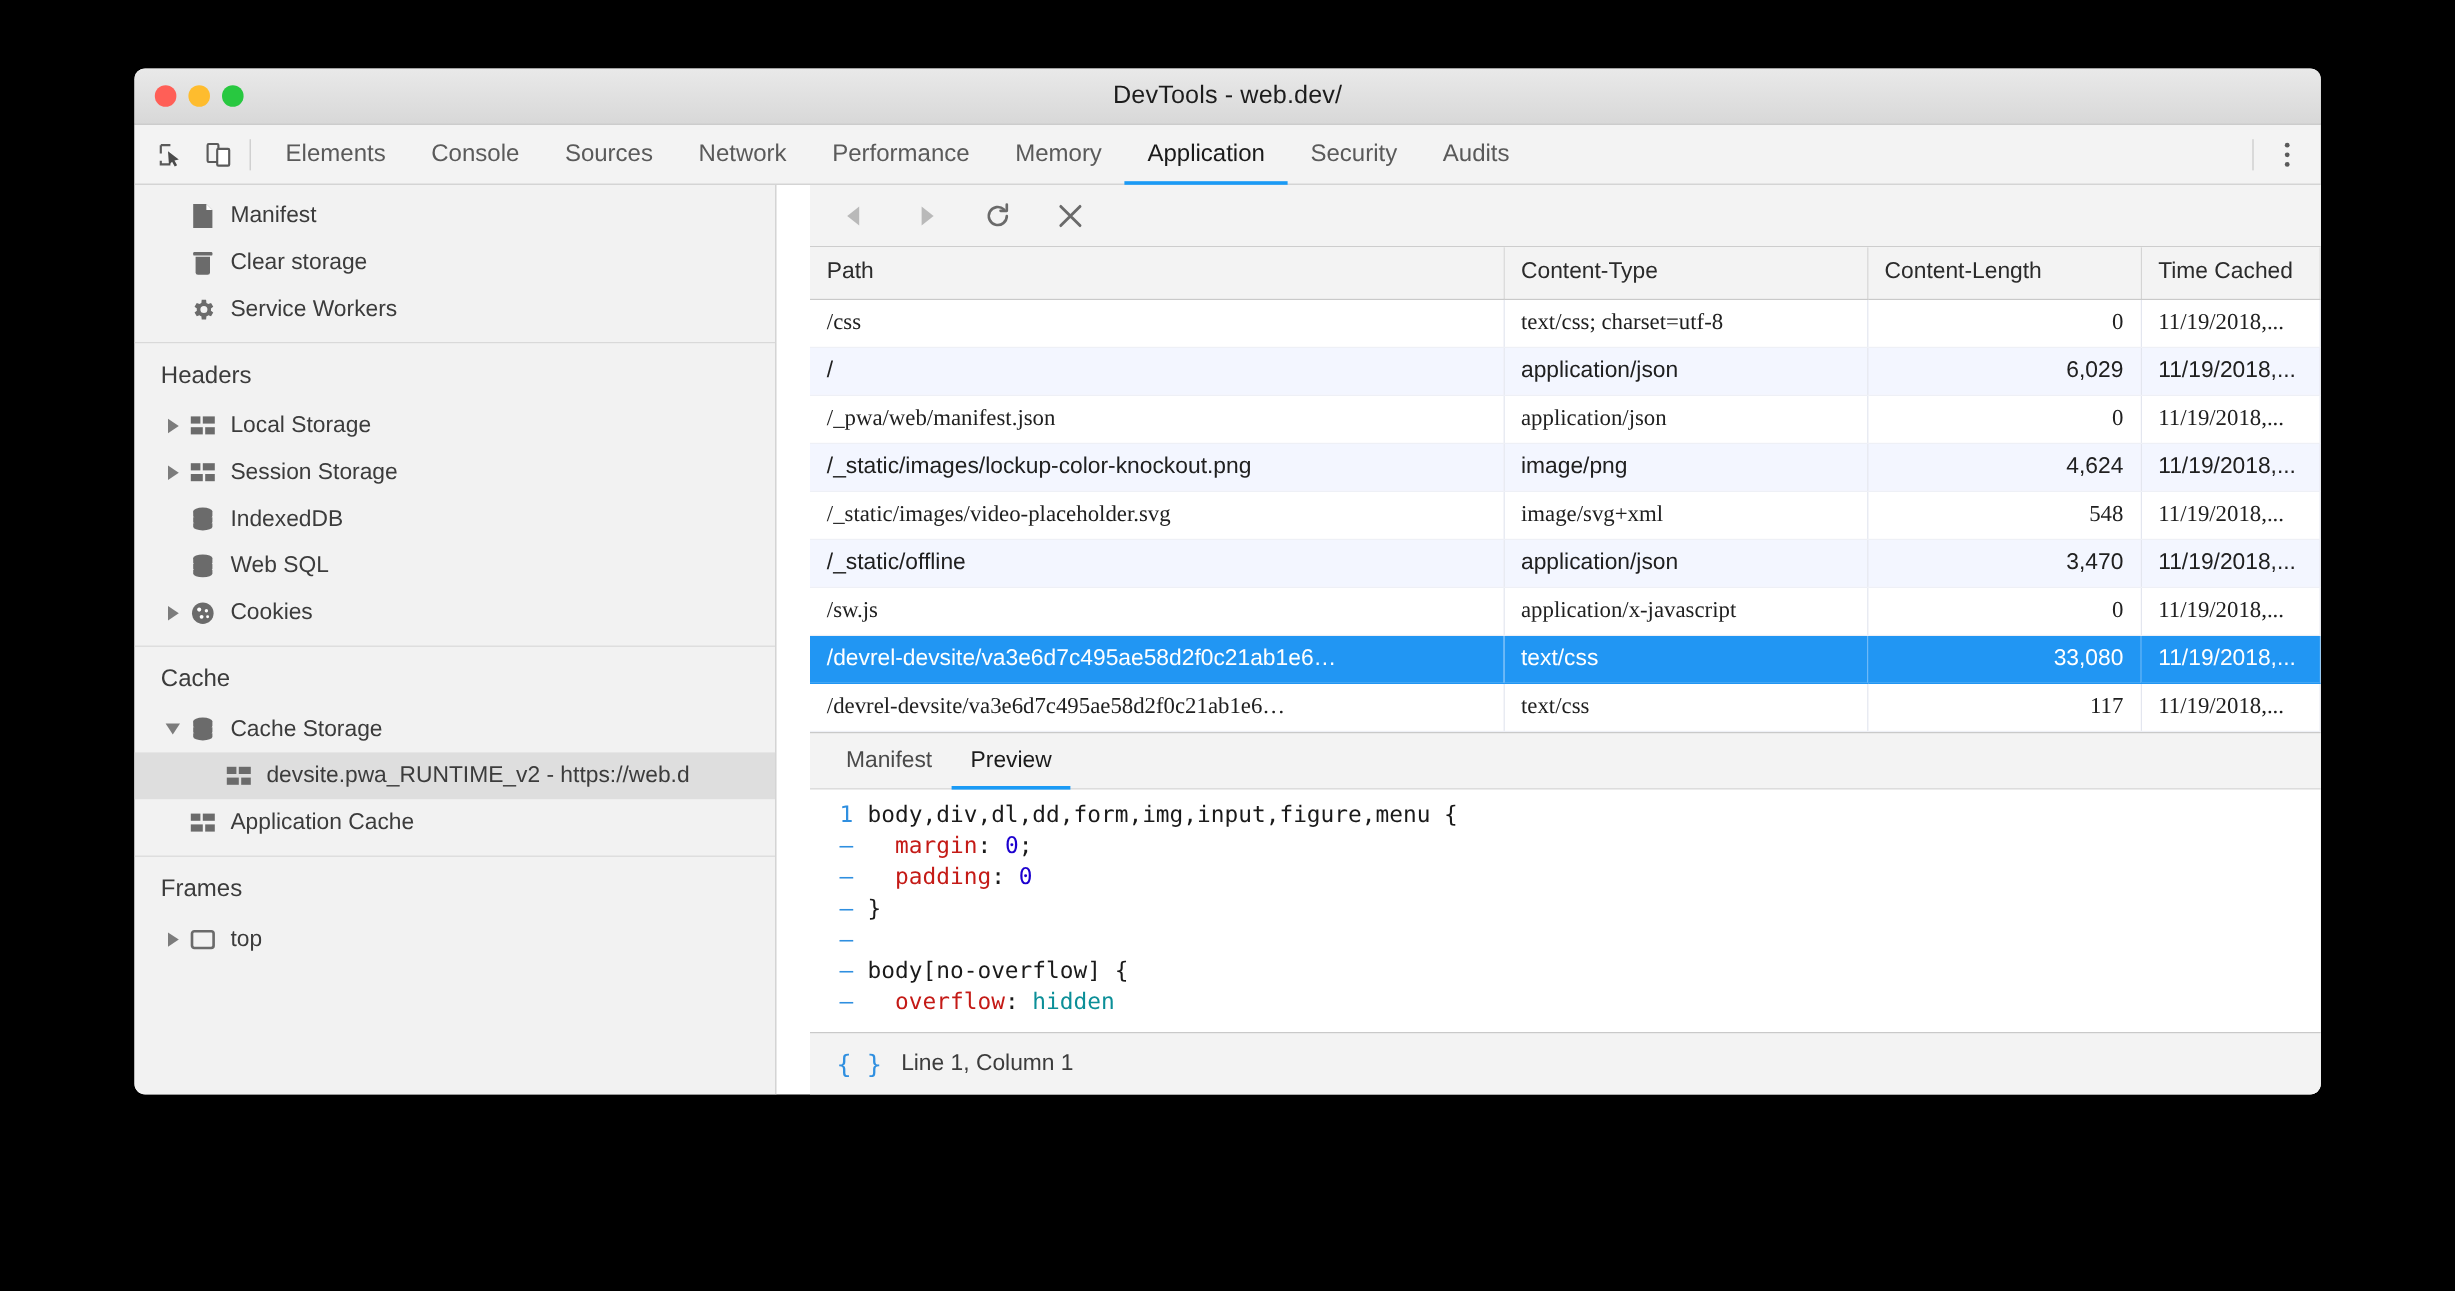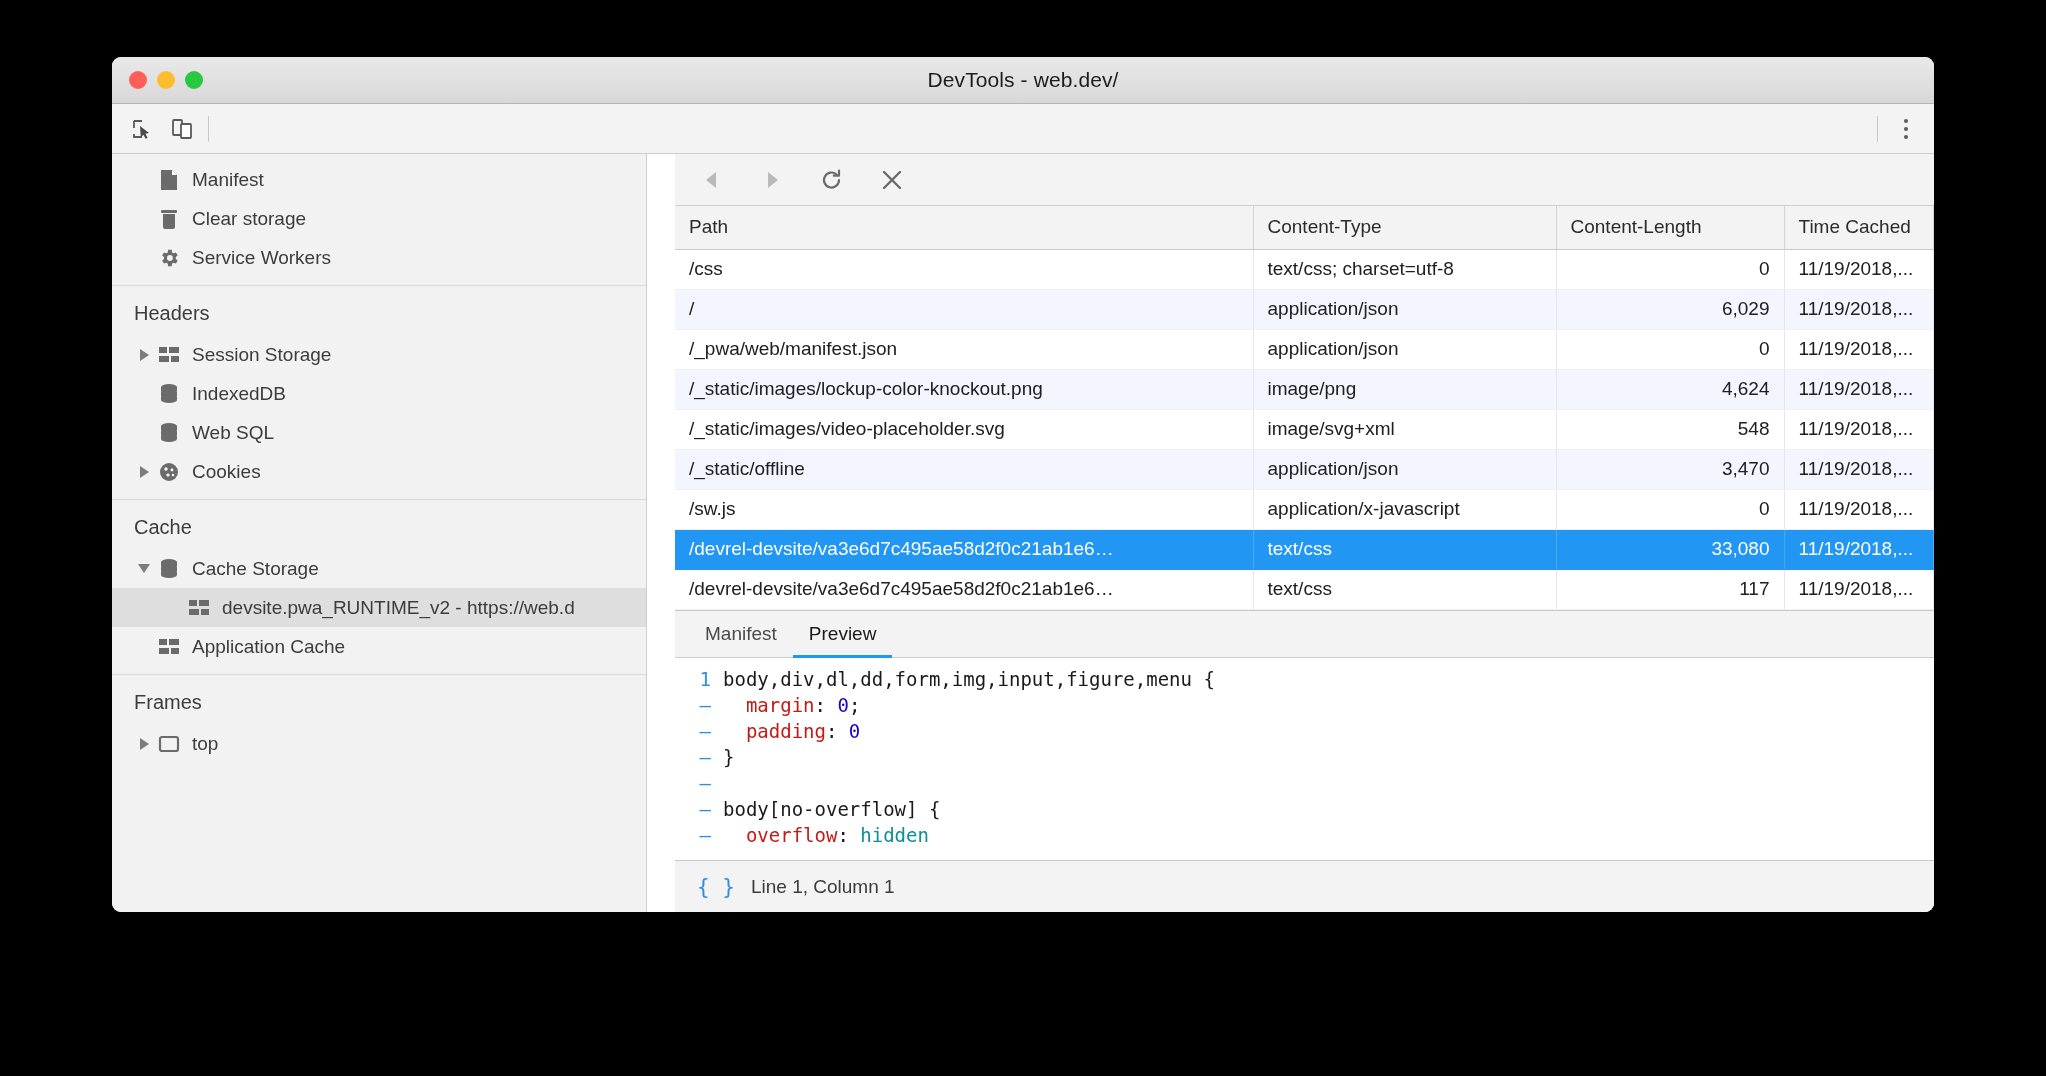--- a/index.html
+++ b/index.html
@@ -188,21 +188,21 @@
   table.cache td {
     height: 40px;
     padding: 0 14px;
     color: #202020;
     border-right: 1px solid #e3e6ef;
     border-bottom: 1px solid #eef0f6;
     white-space: nowrap;
     overflow: hidden;
     text-overflow: ellipsis;
   }
-  table.cache tr.odd td { background: #fff; }
+  table.cache tr.odd td { background: #fff; font-family: Liberation Serif, serif; }
   table.cache tr.even td { background: #f3f6ff; }
   table.cache tr.selected td { background: #2196f3 !important; color: #fff; border-right-color: #4aa8f5; border-bottom-color: #2196f3; }
   td.num { text-align: right; }
   col.c-path { width: 578px; }
   col.c-type { width: 303px; }
   col.c-len  { width: 228px; }
   col.c-time { width: auto; }
 
   
   #preview-tabs {
@@ -287,20 +287,31 @@
         </svg>
       </span>
       <span class="tool-icon">
         <svg width="24" height="24" viewBox="0 0 24 24">
           <rect x="3" y="3" width="9" height="15" rx="1" fill="none" stroke="#5a5a5a" stroke-width="1.8"></rect>
           <rect x="11" y="7" width="10" height="14" rx="1" fill="#fff" stroke="#5a5a5a" stroke-width="1.8"></rect>
         </svg>
       </span>
     </div>
     <span class="vsep"></span>
+    <div class="tabs">
+      <div class="tab">Elements</div>
+      <div class="tab">Console</div>
+      <div class="tab">Sources</div>
+      <div class="tab">Network</div>
+      <div class="tab">Performance</div>
+      <div class="tab">Memory</div>
+      <div class="tab active">Application</div>
+      <div class="tab">Security</div>
+      <div class="tab">Audits</div>
+    </div>
     <div class="strip-right">
       <span class="vsep2"></span>
       <span class="kebab">
           <i></i>
           <i></i>
           <i></i>
         </span>
     </div>
   </div>
 
@@ -336,20 +347,34 @@
           <svg width="22" height="22" viewBox="0 0 24 24">
               <path fill="#6b6b6b" d="M19.4 13a7.8 7.8 0 0 0 0-2l2.1-1.6-2-3.5-2.5 1a7.7 7.7 0 0 0-1.7-1L15 3H11l-.3 2.9c-.6.2-1.2.6-1.7 1l-2.5-1-2 3.5L6.6 11a7.8 7.8 0 0 0 0 2l-2.1 1.6 2 3.5 2.5-1c.5.4 1.1.8 1.7 1L11 21h4l.3-2.9c.6-.2 1.2-.6 1.7-1l2.5 1 2-3.5zM13 15.2A3.2 3.2 0 1 1 13 8.8a3.2 3.2 0 0 1 0 6.4z"></path>
             </svg>
         </span>
         <span class="lbl">Service Workers</span>
       </div>
 
       <div class="divider"></div>
       <div class="section-head">Headers</div>
 
+      <div class="tree-row indent-1">
+        <span class="arrow">
+            <span class="tri-right"></span>
+          </span>
+        <span class="ico">
+          <svg width="22" height="18" viewBox="0 0 22 18">
+              <rect x="1" y="1" width="8" height="6" fill="#6b6b6b"></rect>
+              <rect x="11" y="1" width="10" height="6" fill="#6b6b6b"></rect>
+              <rect x="1" y="10" width="10" height="6" fill="#6b6b6b"></rect>
+              <rect x="13" y="10" width="8" height="6" fill="#6b6b6b"></rect>
+            </svg>
+        </span>
+        <span class="lbl">Local Storage</span>
+      </div>
 
       <div class="tree-row indent-1">
         <span class="arrow">
             <span class="tri-right"></span>
           </span>
         <span class="ico">
           <svg width="22" height="18" viewBox="0 0 22 18">
               <rect x="1" y="1" width="8" height="6" fill="#6b6b6b"></rect>
               <rect x="11" y="1" width="10" height="6" fill="#6b6b6b"></rect>
               <rect x="1" y="10" width="10" height="6" fill="#6b6b6b"></rect>

